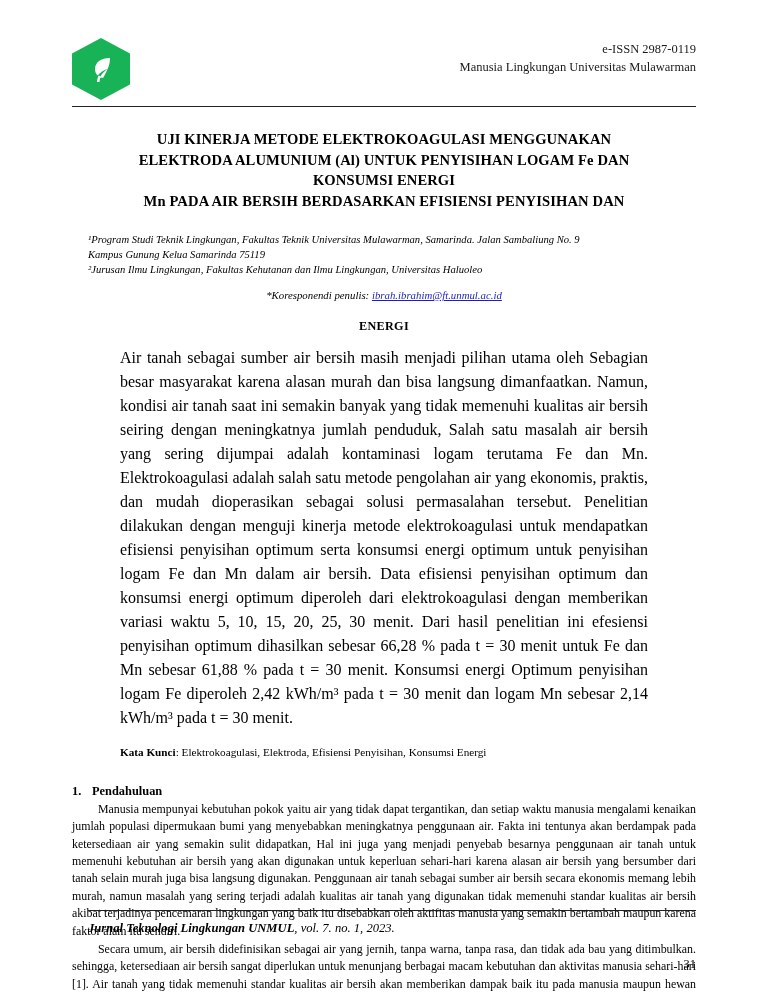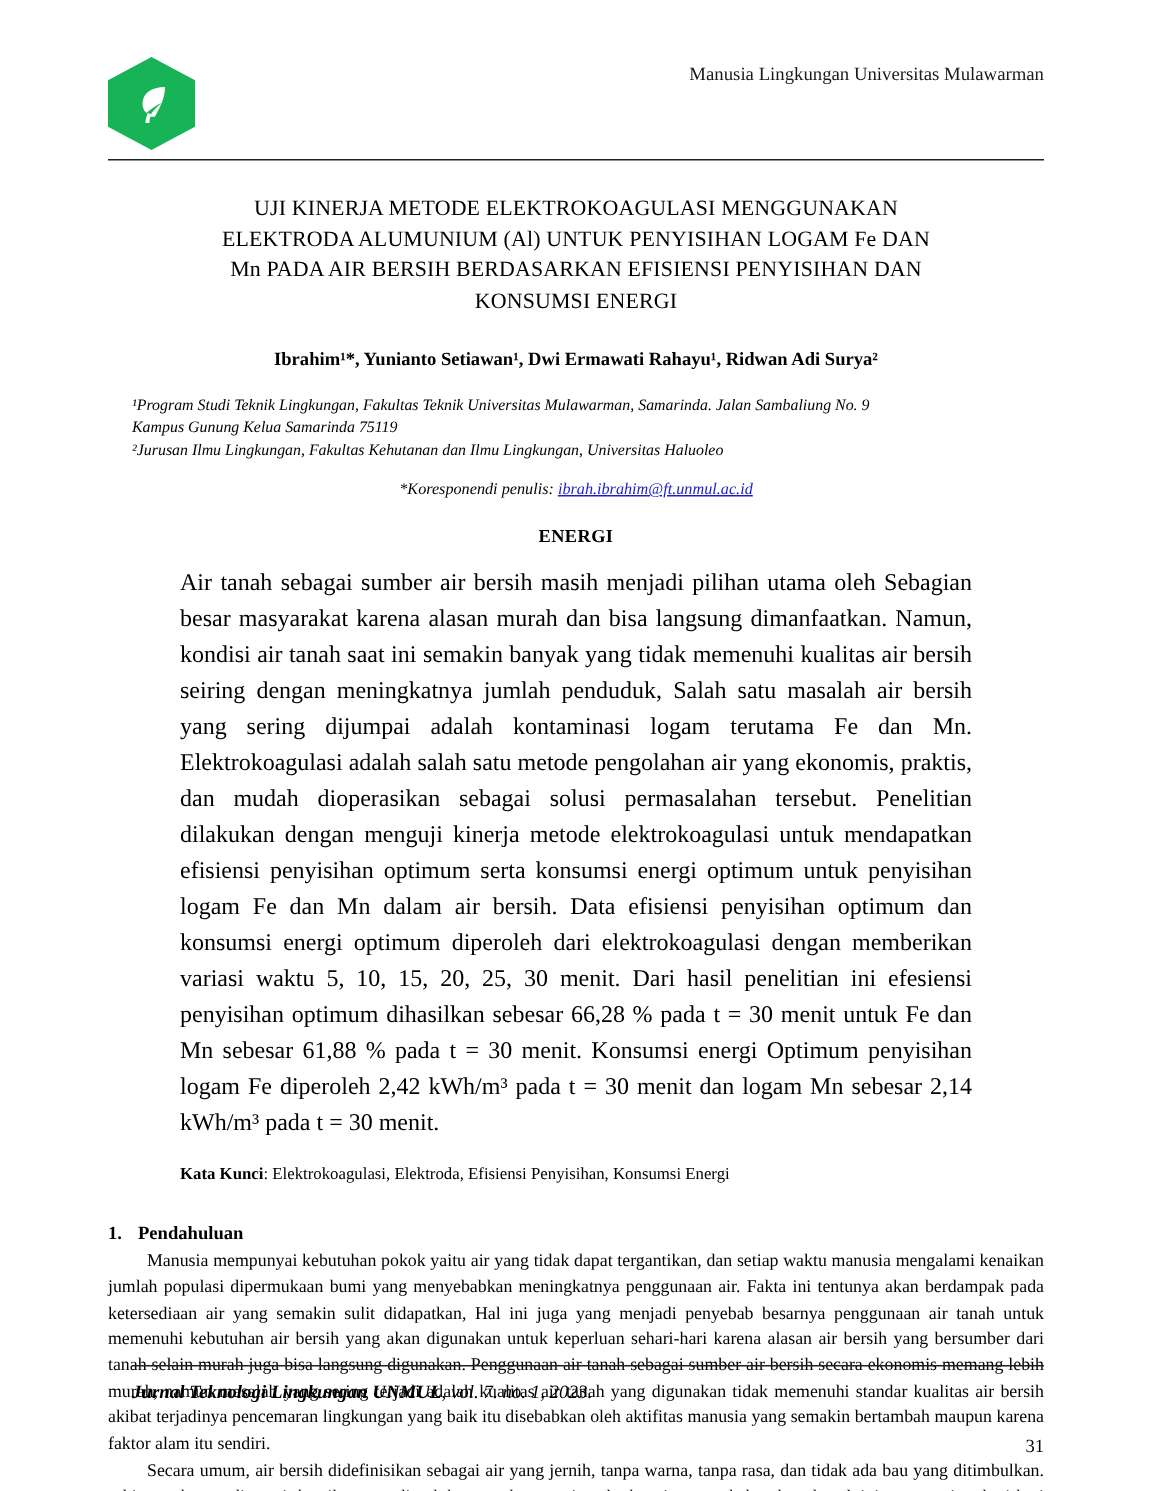--- a/index.html
+++ b/index.html
@@ -58,21 +58,21 @@
   .journal-meta div { white-space: nowrap; }
   .rule-top {
     border-bottom: 1.1px solid #222;
     margin-top: 6px;
     margin-bottom: 22px;
   }
 
   
   .title {
     text-align: center;
-    font-weight: normal;
+    font-weight: bold;
     font-size: 14.6px;
     line-height: 1.42;
     letter-spacing: 0.1px;
     margin: 0 8px 20px 8px;
   }
 
   
   .authors {
     text-align: center;
     font-weight: bold;
@@ -171,33 +171,33 @@
   <div class="masthead">
     <div class="logo-wrap">
       <div class="logo-hex">
         <svg width="34" height="34" viewBox="0 0 34 34" aria-hidden="true">
           <path d="M26 6c-9 0-15 4.2-15 11.2 0 2.6 1 4.7 2.6 6.2C16 21 19.6 18.2 24 16.6c-3.6 2.4-6.6 5.6-8.2 9.2h3.4C22.8 19.4 26 13.6 26 6z" fill="#ffffff"></path>
           <path d="M14.6 23.4c-1.2 2.6-1.6 5-1.6 6.6h2.6c0-1.6.3-3.6 1.2-5.8z" fill="#ffffff"></path>
         </svg>
       </div>
     </div>
     <div class="journal-meta">
+      <div>e-ISSN 2987-0119</div>
       <div>Manusia Lingkungan Universitas Mulawarman</div>
     </div>
   </div>
   <div class="rule-top"></div>
 
   <div class="title">
     <div>UJI KINERJA METODE ELEKTROKOAGULASI MENGGUNAKAN</div>
     <div>ELEKTRODA ALUMUNIUM (Al) UNTUK PENYISIHAN LOGAM Fe DAN</div>
+    <div>KONSUMSI ENERGI</div>
     <div>Mn PADA AIR BERSIH BERDASARKAN EFISIENSI PENYISIHAN DAN</div>
-    <div>KONSUMSI ENERGI</div>
-  </div>
-
-  <div class="authors">Ibrahim¹*, Yunianto Setiawan¹, Dwi Ermawati Rahayu¹, Ridwan Adi Surya²</div>
+  </div>
+
 
   <div class="affil">
     <div>¹Program Studi Teknik Lingkungan, Fakultas Teknik Universitas Mulawarman, Samarinda. Jalan Sambaliung No. 9</div>
     <div>Kampus Gunung Kelua Samarinda 75119</div>
     <div>²Jurusan Ilmu Lingkungan, Fakultas Kehutanan dan Ilmu Lingkungan, Universitas Haluoleo</div>
   </div>
 
   <div class="corresp">
     <span>*Koresponendi penulis: </span><a href="#">ibrah.ibrahim@ft.unmul.ac.id</a>
   </div>

